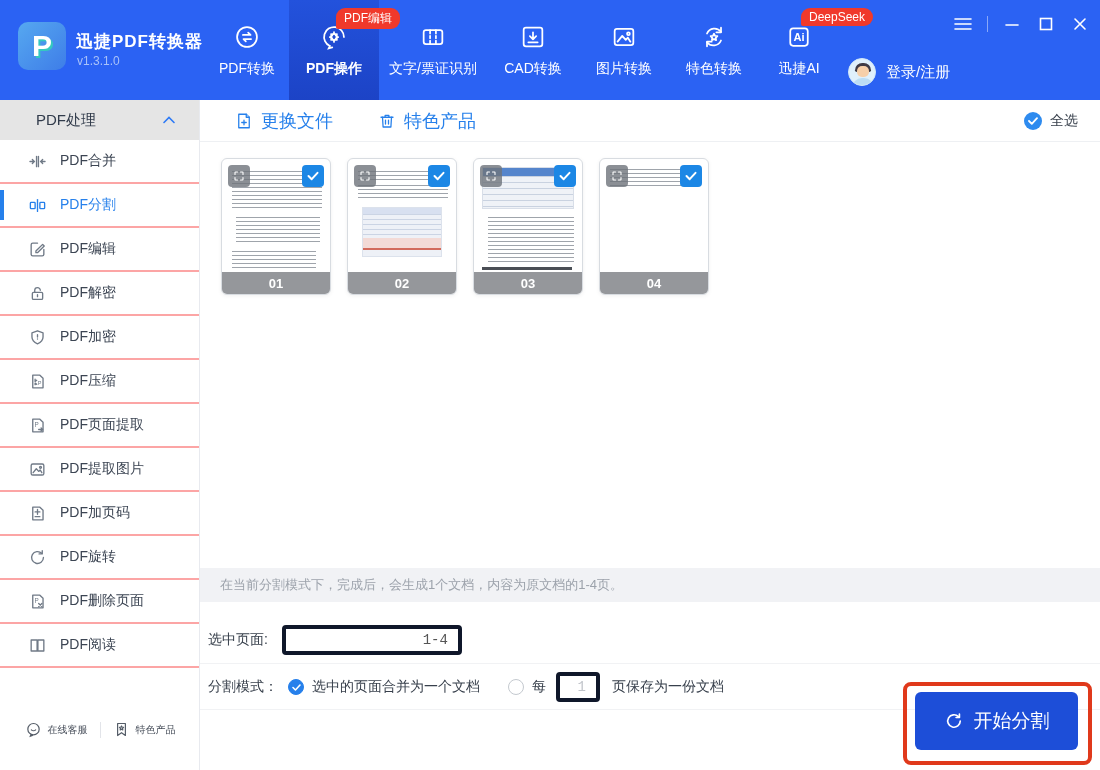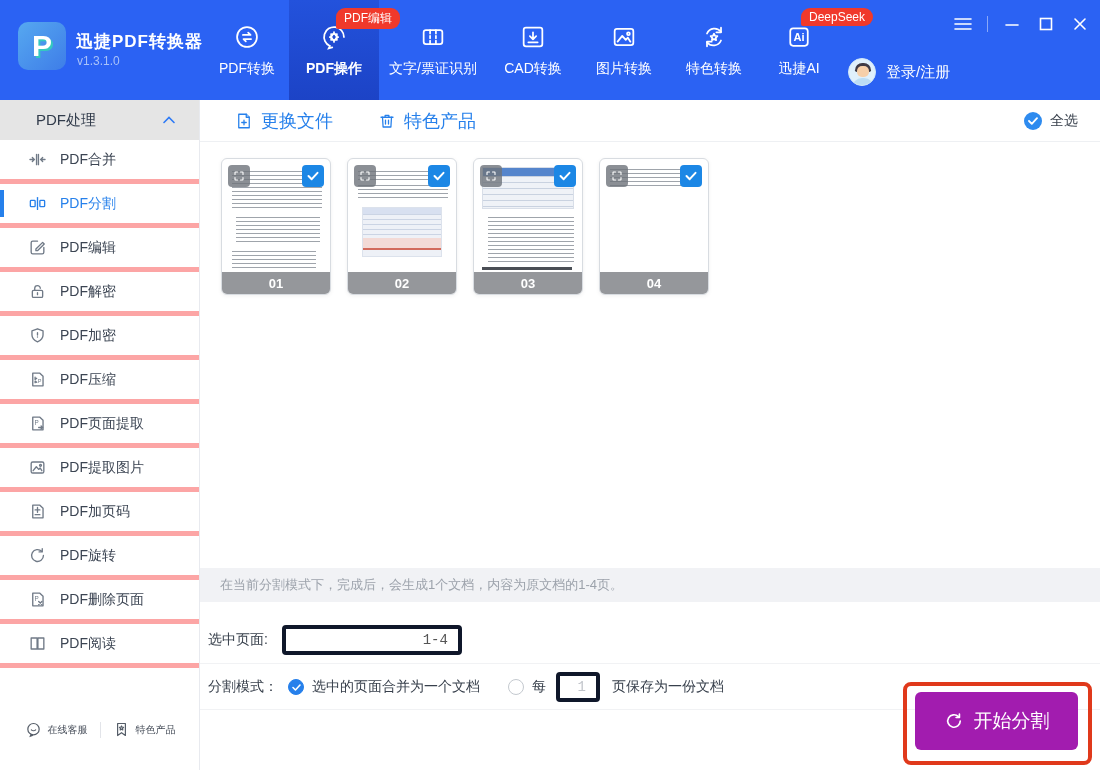--- a/index.html
+++ b/index.html
@@ -33,21 +33,21 @@
 
   .winctl { position:absolute; top:14px; right:10px; display:flex; align-items:center; gap:14px; color:#fff; }
   .winctl .divider { width:1px; height:16px; background:rgba(255,255,255,.45); }
   .wbtn { width:20px; height:20px; display:flex; align-items:center; justify-content:center; cursor:pointer; }
 
   
   .sidebar { position:absolute; left:0; top:100px; width:200px; height:670px; background:#fff; border-right:1px solid #E8EAEF; }
   .side-header { height:40px; background:#e5e5e5; display:flex; align-items:center; justify-content:space-between; padding:0 24px 0 36px; }
   .side-header .stitle { font-size:15px; color:#313B4B; }
   .side-items { }
-  .side-item { position:relative; height:44px; display:flex; align-items:center; gap:13px; padding-left:28px; border-bottom:5px solid #fca5a5; cursor:pointer; color:#3C4553; }
+  .side-item { position:relative; height:44px; display:flex; align-items:center; gap:13px; padding-left:28px; border-bottom:2px solid #fca5a5; cursor:pointer; color:#3C4553; }
   .side-item .sicon { width:19px; height:19px; color:#707A87; display:flex; align-items:center; justify-content:center; }
   .side-item .slabel { font-size:14px; }
   .side-item.active { color:#2680EB; }
   .side-item.active .sicon { color:#2680EB; }
   .side-item.active::before { content:""; position:absolute; left:0; top:6px; bottom:6px; width:4px; background:#2680EB; }
   .side-footer { position:absolute; left:0; bottom:32px; width:200px; display:flex; align-items:flex-end; justify-content:center; gap:12px; color:#454C58; font-size:10px; }
   .sf-item { display:flex; align-items:center; gap:6px; cursor:pointer; }
   .sf-div { width:1px; height:16px; background:#E2E4E9; }
 
   
@@ -89,21 +89,21 @@
   .radio.checkstyle { background:#2680EB; border-color:#2680EB; }
   .radio.dotstyle { border-color:#2680EB; }
   .radio.dotstyle::after { content:""; width:8px; height:8px; border-radius:50%; background:#2680EB; }
   .opt-label { font-size:14px; color:#38404C; margin-left:8px; white-space:nowrap; }
   .opt-label.blue { color:#2680EB; }
   .gap28 { width:28px; } .gap18 { width:18px; }
   .dots-btn { width:32px; height:30px; margin-left:4px; background:#FBFBFC; border:1px solid #D8DCE0; border-radius:4px; color:#666; font-size:13px; letter-spacing:1px; display:flex; align-items:center; justify-content:center; cursor:pointer; }
   .open-btn { height:30px; margin-left:12px; padding:0 14px; background:#FBFBFC; border:1px solid #D8DCE0; border-radius:4px; color:#555; font-size:13px; display:flex; align-items:center; justify-content:center; cursor:pointer; white-space:nowrap; }
 
   .annotation { position:absolute; left:703px; top:582px; width:189px; height:83px; border:4px solid #E0391B; border-radius:8px; z-index:5; pointer-events:none; }
-  .start-btn { position:absolute; left:715px; top:592px; width:163px; height:58px; background:#a21caf; border-radius:6px; display:flex; align-items:center; justify-content:center; gap:10px; color:#fff; font-size:19px; cursor:pointer; z-index:4; }
+  .start-btn { position:absolute; left:715px; top:592px; width:163px; height:58px; background:#1d4ed8; border-radius:6px; display:flex; align-items:center; justify-content:center; gap:10px; color:#fff; font-size:19px; cursor:pointer; z-index:4; }
 
   svg { display:block; }
 </style>
 </head>
 <body>
 
 <div class="app">
 
   <div class="header">
     <div class="logo-box">

